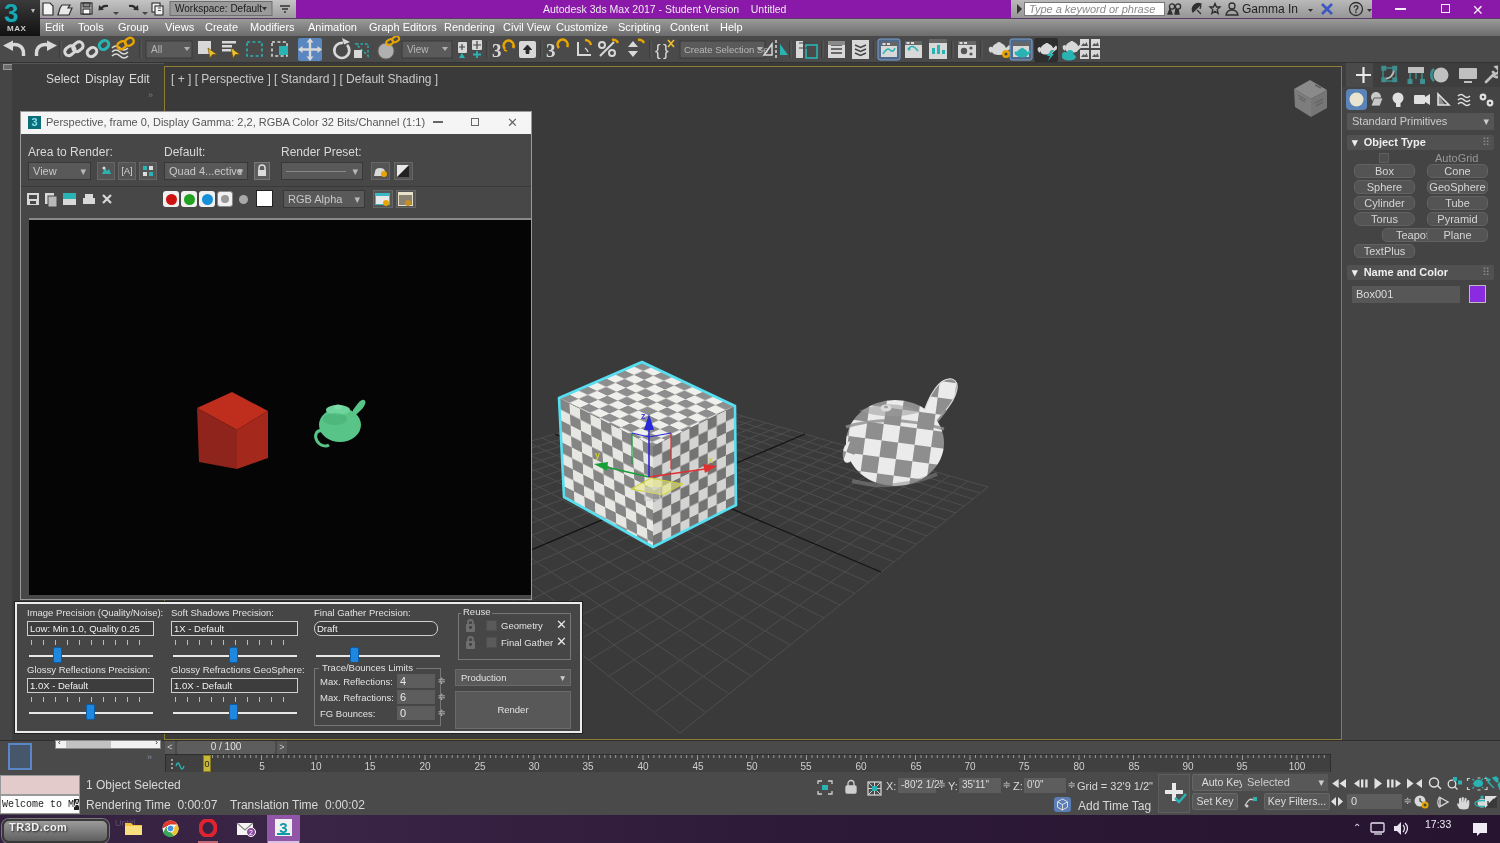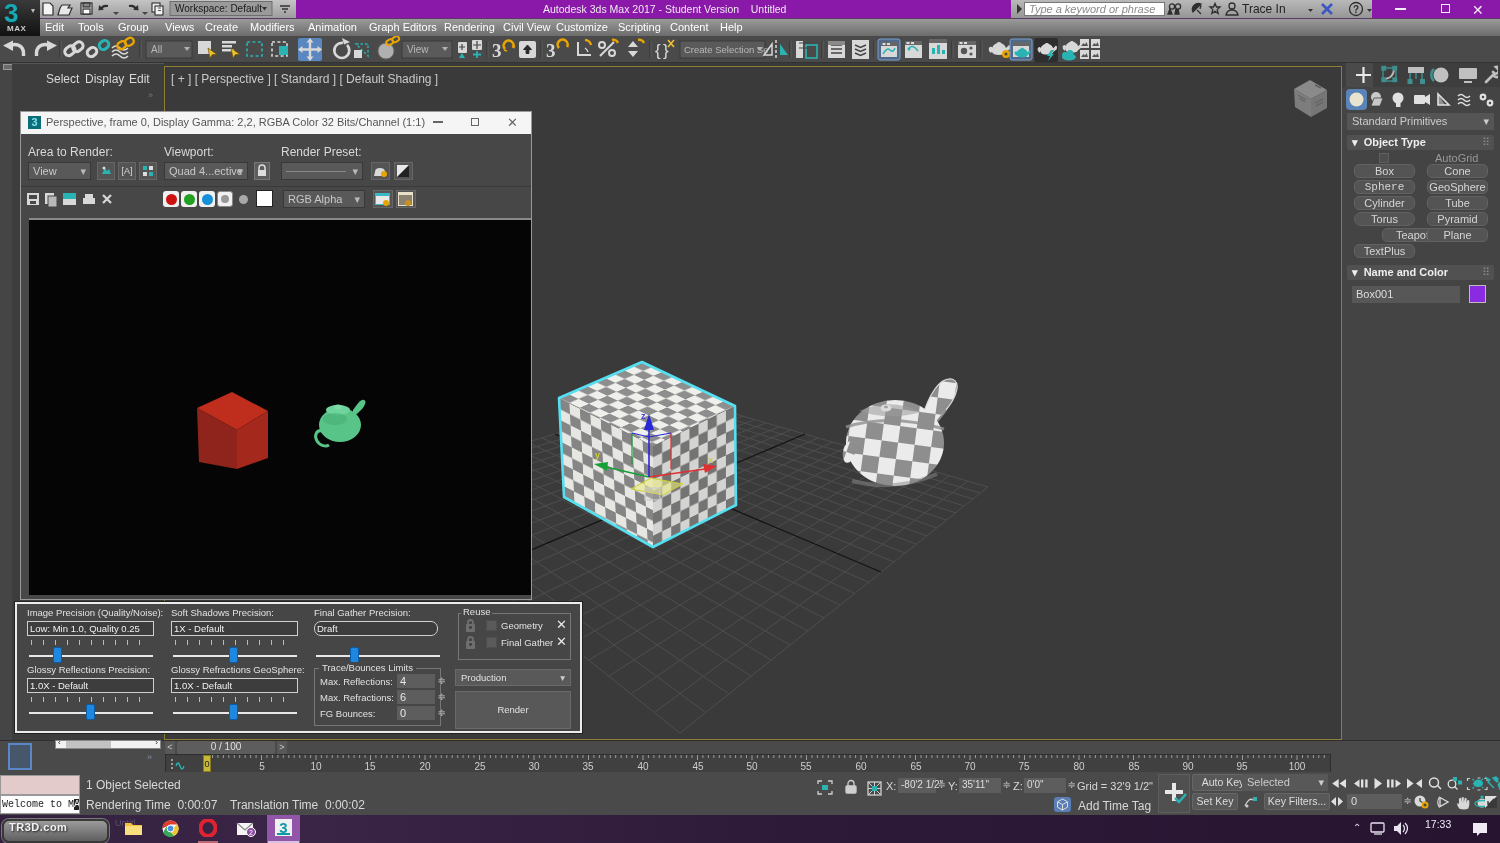--- a/index.html
+++ b/index.html
@@ -81,21 +81,21 @@
         <path d="M215 15 q1-5 6-5 q5 0 6 5 z"></path>
   </g>
   <path d="M297 9 l2.5 3 2.5-3 z" fill="#333"></path>
   <g stroke="#3a57c4" stroke-width="2.6" fill="none">
         <path d="M311 4 l10 10 M321 4 l-10 10"></path>
       </g>
   <circle cx="345" cy="9" r="6.5" stroke="#2f2f2f" stroke-width="1.3" fill="none"></circle>
       <text x="342" y="13" fill="#2f2f2f" font-size="10" font-weight="bold">?</text>
   <path d="M356 9 l2.5 3 2.5-3 z" fill="#333"></path>
 </svg>
-  <div class="abs" style="left:1242px;top:2px;color:#222;font-size:12px;">Trace In</div>
+  <div class="abs" style="left:1242px;top:2px;color:#222;font-size:12px;">Gamma In</div>
 
   <div class="abs" style="left:1395px;top:8px;width:11px;height:2px;background:#f4eef6;"></div>
   <div class="abs" style="left:1441px;top:4px;width:9px;height:9px;border:1.5px solid #f4eef6;"></div>
   <div class="abs" style="left:1472px;top:2px;color:#f4eef6;font-size:14px;">✕</div>
 
   <div class="abs" id="menubar" style="left:40px;top:18px;width:1460px;height:18px;background:linear-gradient(#9a9a9a,#6c6c6c);border-top:1px solid #5c3a66;">
     <div style="position:absolute;top:2px;left:0;width:100%;color:#fff;font-size:11px;">
       <span style="position:absolute;left:5px;">Edit</span>
       <span style="position:absolute;left:38px;">Tools</span>
       <span style="position:absolute;left:78px;">Group</span>
@@ -454,21 +454,21 @@
         </g>
     </svg>
     <div class="abs" style="left:5px;top:50px;width:147px;height:17px;background:#555555;color:#ccc;font-size:11px;padding:2px 5px;">Standard Primitives<span style="position:absolute;right:5px;color:#ccc;">▾</span></div>
 
     <div class="abs" style="left:5px;top:72px;width:147px;height:15px;background:#515151;border-radius:2px;color:#eee;font-size:11px;font-weight:bold;padding:1px 5px;">▾&nbsp; Object Type<span style="position:absolute;right:4px;color:#888;font-weight:normal;">⠿</span></div>
     <div class="abs" style="left:37px;top:90px;width:10px;height:10px;background:#4e4e4e;border:1px solid #5e5e5e;"></div>
     <span class="abs" style="left:53px;top:89px;color:#999;font-size:11px;margin-left:40px;">AutoGrid</span>
     <div class="abs objbtns">
       <div class="b" style="left:12px;top:0;">Box</div>
         <div class="b" style="left:85px;top:0;">Cone</div>
-      <div class="b" style="left:12px;top:16px;font-family:Liberation Mono, monospace;">Sphere</div>
+      <div class="b" style="left:12px;top:16px;">Sphere</div>
         <div class="b" style="left:85px;top:16px;">GeoSphere</div>
       <div class="b" style="left:12px;top:32px;">Cylinder</div>
         <div class="b" style="left:85px;top:32px;">Tube</div>
       <div class="b" style="left:12px;top:48px;border-radius:7px;">Torus</div>
         <div class="b" style="left:85px;top:48px;">Pyramid</div>
       <div class="b" style="left:12px;top:64px;margin-left:28px;">Teapot</div>
         <div class="b" style="left:85px;top:64px;">Plane</div>
       <div class="b" style="left:12px;top:80px;">TextPlus</div>
     </div>
 
@@ -481,21 +481,21 @@
 
     <div class="abs" style="left:0;top:0;width:510px;height:22px;background:#f5f5f5;">
       <div class="abs" style="left:7px;top:4px;width:13px;height:13px;background:#0c6d78;color:#7ee3ea;font-size:11px;font-weight:bold;text-align:center;line-height:13px;">3</div>
       <span class="abs" style="left:25px;top:4px;color:#555;font-size:11px;">Perspective, frame 0, Display Gamma: 2,2, RGBA Color 32 Bits/Channel (1:1)</span>
       <span class="abs" style="left:412px;top:9px;width:10px;height:2px;background:#666;"></span>
       <span class="abs" style="left:450px;top:6px;width:8px;height:8px;border:1.5px solid #666;"></span>
       <span class="abs" style="left:486px;top:3px;color:#666;font-size:13px;">✕</span>
     </div>
 
     <span class="abs txt" style="left:7px;top:33px;">Area to Render:</span>
-    <span class="abs txt" style="left:143px;top:33px;">Viewport:</span>
+    <span class="abs txt" style="left:143px;top:33px;">Default:</span>
     <span class="abs txt" style="left:260px;top:33px;">Render Preset:</span>
     <div class="abs" style="left:7px;top:50px;width:63px;height:18px;background:#595959;border:1px solid #383838;color:#c8c8c8;font-size:11px;padding:2px 4px;">View <span style="position:absolute;right:4px;color:#bbb;">▾</span></div>
     <div class="abs" style="left:76px;top:50px;width:18px;height:18px;background:#545454;border:1px solid #666;"><svg width="16" height="16">
           <path d="M4 11 l3-6 2 3 2-2 2 5z" fill="#2ab3b3"></path>
           <circle cx="6" cy="5" r="1.5" fill="#ddd"></circle>
         </svg></div>
     <div class="abs" style="left:97px;top:50px;width:18px;height:18px;background:#545454;border:1px solid #666;color:#ddd;font-size:9px;text-align:center;line-height:16px;">[A]</div>
     <div class="abs" style="left:118px;top:50px;width:18px;height:18px;background:#545454;border:1px solid #666;"><svg width="16" height="16">
           <rect x="3" y="3" width="4" height="4" fill="#2ab3b3"></rect>
           <rect x="9" y="3" width="4" height="4" fill="#ddd"></rect>

